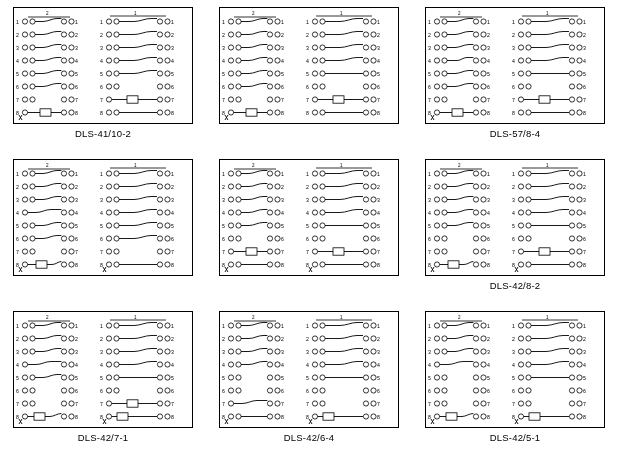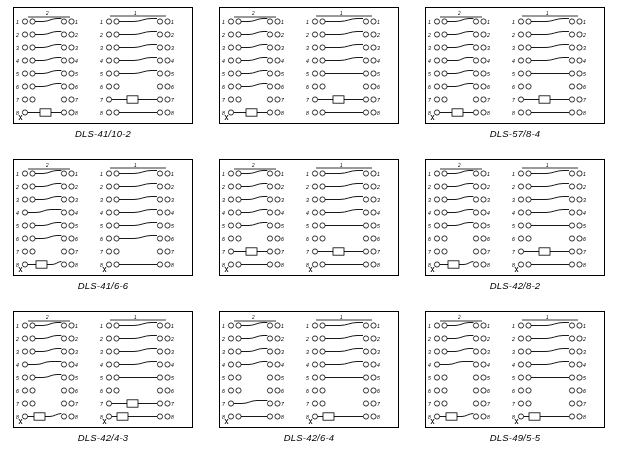--- a/index.html
+++ b/index.html
@@ -10,21 +10,20 @@
   body {
     width: 618px;
     height: 456px;
     font-family: "Liberation Sans", sans-serif;
     overflow: hidden;
   }
   #sheet {
     position: relative;
     width: 618px;
     height: 456px;
-    font-style: italic;
   }
   .grid {
     display: grid;
     grid-template-columns: repeat(3, 206px);
     grid-template-rows: repeat(3, 152px);
     width: 618px;
     height: 456px;
   }
   .cell {
     position: relative;
@@ -687,21 +686,20 @@
             <path class="gnd" d="M89 107 L92 112 M92 107 L89 112"></path>
             <circle class="term" cx="95" cy="104.5" r="2.6"></circle>
               <circle class="term" cx="102.5" cy="104.5" r="2.6"></circle>
             <path class="wire" d="M105 104.5 H143"></path>
             <circle class="term" cx="146" cy="104.5" r="2.6"></circle>
               <circle class="term" cx="153.5" cy="104.5" r="2.6"></circle>
             <text class="lbl" x="157" y="106.5">8</text>
           </g>
         </svg>
       </div>
-      <div class="caption">DLS-41/6-6</div>
     </div>
 
     <div class="cell">
       <div class="diagram-box">
         <svg width="178" height="115" viewBox="0 0 178 115">
           <text class="lbl-sm" x="32" y="7">2</text>
           <text class="lbl-sm" x="120" y="7">1</text>
           <path class="thin" d="M14 9 H56"></path>
           <path class="thin" d="M96 8 H152"></path>
 
@@ -1122,21 +1120,21 @@
             <circle class="term" cx="95" cy="104.5" r="2.6"></circle>
             <path class="wire" d="M97.6 104.5 H103"></path>
             <rect class="sq" x="103" y="100.8" width="11" height="7.4"></rect>
             <path class="wire" d="M114 104.5 H143"></path>
             <circle class="term" cx="146" cy="104.5" r="2.6"></circle>
               <circle class="term" cx="153.5" cy="104.5" r="2.6"></circle>
             <text class="lbl" x="157" y="106.5">8</text>
           </g>
         </svg>
       </div>
-      <div class="caption">DLS-42/4-3</div>
+      <div class="caption">DLS-42/7-1</div>
     </div>
 
     <div class="cell">
       <div class="diagram-box">
         <svg width="178" height="115" viewBox="0 0 178 115">
           <text class="lbl-sm" x="32" y="7">2</text>
           <text class="lbl-sm" x="120" y="7">1</text>
           <path class="thin" d="M14 9 H56"></path>
           <path class="thin" d="M96 8 H152"></path>
 
@@ -1406,17 +1404,17 @@
             <circle class="term" cx="95" cy="104.5" r="2.6"></circle>
             <path class="wire" d="M97.6 104.5 H103"></path>
             <rect class="sq" x="103" y="100.8" width="11" height="7.4"></rect>
             <path class="wire" d="M114 104.5 H143"></path>
             <circle class="term" cx="146" cy="104.5" r="2.6"></circle>
               <circle class="term" cx="153.5" cy="104.5" r="2.6"></circle>
             <text class="lbl" x="157" y="106.5">8</text>
           </g>
         </svg>
       </div>
-      <div class="caption">DLS-49/5-5</div>
+      <div class="caption">DLS-42/5-1</div>
     </div>
 
   </div>
 </div>
 
 </body></html>

